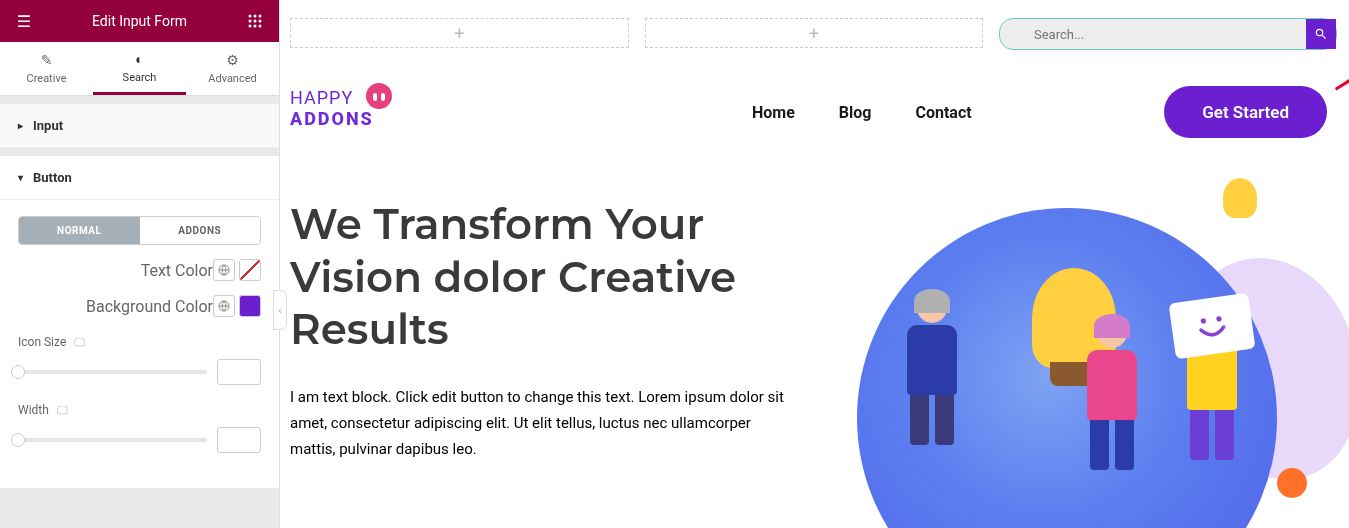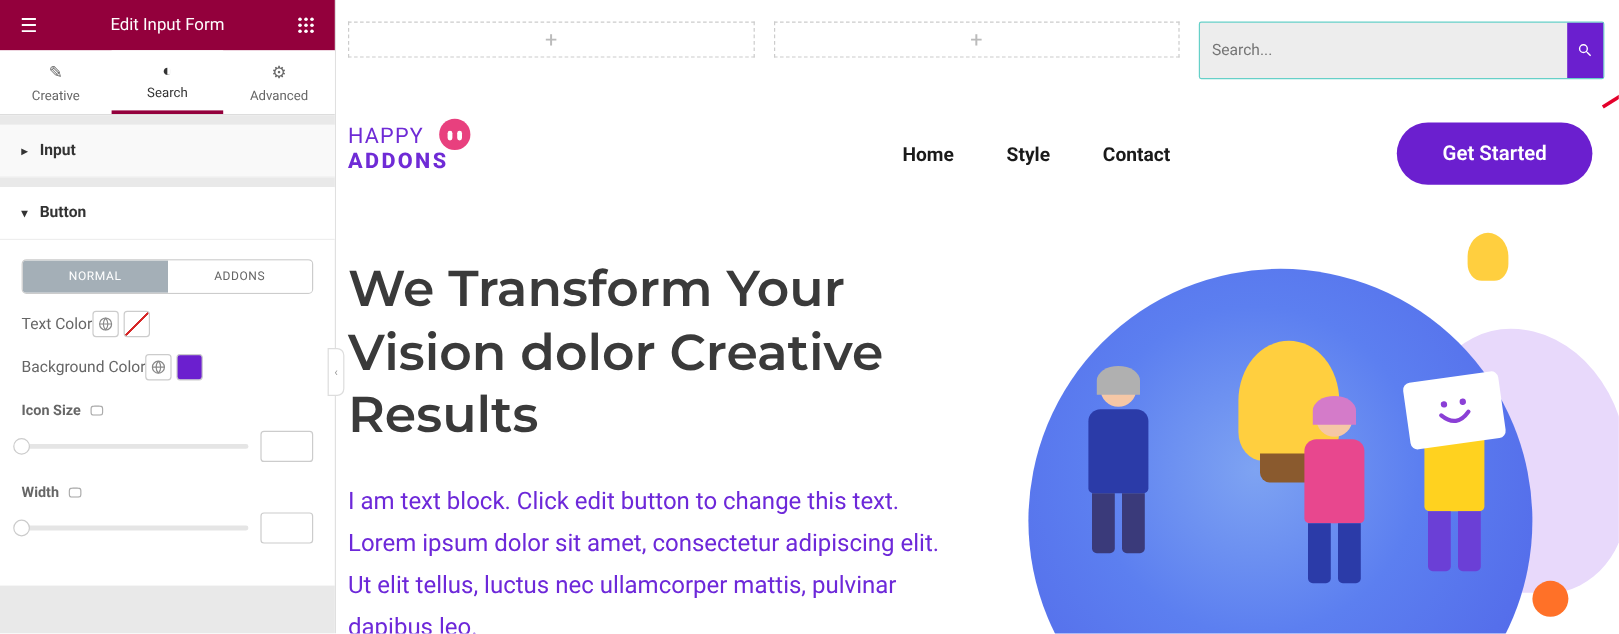--- a/index.html
+++ b/index.html
@@ -16,64 +16,64 @@
 .tab { flex: 1; display: flex; flex-direction: column; align-items: center; justify-content: center; font-size: 11px; color: #666; cursor: pointer; gap: 4px; }
 .tab.active { background: #fff; border-bottom: 3px solid #93003c; color: #333; }
 .tab-icon { font-size: 14px; }
 
 
 .section-header { padding: 14px 18px; font-size: 13px; font-weight: 700; color: #333; cursor: pointer; display: flex; align-items: center; gap: 10px; background: #fff; border-bottom: 1px solid #eee; }
 .section-header.collapsed { background: #f9f9f9; }
 .section-header .caret { font-size: 10px; }
 
 .subtabs { display: flex; margin: 16px 18px 0; border: 1px solid #ccc; border-radius: 4px; overflow: hidden; }
-.subtab { flex: 1; text-align: center; padding: 8px 0; font-size: 10px; font-weight: 400; letter-spacing: 0.5px; color: #666; cursor: pointer; background: #fff; }
+.subtab { flex: 1; text-align: center; padding: 8px 0; font-size: 10px; font-weight: 700; letter-spacing: 0.5px; color: #666; cursor: pointer; background: #fff; }
 .subtab.active { background: #a4afb7; color: #fff; }
 
-.control-row { display: flex; align-items: center; justify-content: flex-start; padding: 14px 18px 0; font-size: 13px; color: #666; }
+.control-row { display: flex; align-items: center; justify-content: flex-end; padding: 14px 18px 0; font-size: 16px; color: #666; }
 .swatch-group { display: flex; gap: 4px; align-items: center; }
 .swatch-btn { width: 22px; height: 22px; border: 1px solid #ccc; border-radius: 3px; display: flex; align-items: center; justify-content: center; font-size: 11px; color: #888; cursor: pointer; background: #fff; }
 .swatch { width: 22px; height: 22px; border: 1px solid #ccc; border-radius: 3px; cursor: pointer; }
 .swatch.diagonal { background: linear-gradient(to top left, transparent 47%, #d62828 47%, #d62828 53%, transparent 53%); }
 .swatch.purple { background: #6b1fcf; }
 
 .slider-row { padding: 18px 18px 0; }
-.slider-label { font-size: 12px; color: #666; display: flex; align-items: flex-end; gap: 8px; font-weight: bold; }
+.slider-label { font-size: 12px; color: #666; display: flex; align-items: flex-end; gap: 8px; }
 .slider-label .unit-icon { font-size: 11px; color: #aaa; }
 .slider-controls { display: flex; align-items: center; gap: 10px; margin-top: 10px; }
 .slider-track { flex: 1; height: 4px; background: #e5e5e5; border-radius: 2px; position: relative; }
 .slider-thumb { position: absolute; left: 0; top: 50%; transform: translate(-50%, -50%); width: 14px; height: 14px; background: #fff; border: 1px solid #ccc; border-radius: 50%; cursor: grab; }
 .num-input { width: 44px; height: 26px; border: 1px solid #ccc; border-radius: 3px; }
 
 .collapse-handle { position: absolute; left: 273px; top: 290px; width: 14px; height: 40px; background: #fff; border: 1px solid #ddd; border-radius: 0 6px 6px 0; display: flex; align-items: center; justify-content: center; font-size: 10px; color: #999; cursor: pointer; z-index: 5; }
 
 
 .canvas { flex: 1; position: relative; padding: 18px 12px 0 10px; }
 .drop-row { display: flex; gap: 16px; margin-bottom: 36px; }
 .drop-zone { flex: 1; border: 1px dashed #ccc; height: 30px; display: flex; align-items: center; justify-content: center; color: #bbb; font-size: 18px; cursor: pointer; }
-.search-col { flex: 0 0 338px; border: 1px solid #66d0c8; height: 48px; display: flex; background: #ededed; border-radius: 2px; position: relative; }
+.search-col { flex: 0 0 338px; border: 1px solid #66d0c8; height: 32px; display: flex; background: #ededed; border-radius: 14px; position: relative; padding-left: 24px; }
 .search-input { flex: 1; border: none; background: transparent; padding: 0 10px; font-size: 13px; color: #888; outline: none; }
 .search-btn { width: 30px; background: #6b1fcf; display: flex; align-items: center; justify-content: center; cursor: pointer; }
 .search-btn svg { fill: #fff; width: 14px; height: 14px; }
 
 .navbar { display: flex; align-items: center; gap: 36px; margin-bottom: 60px; }
 .logo { width: 96px; height: 50px; position: relative; }
 .logo-happy { font-size: 18px; font-weight: 400; letter-spacing: 1px; color: #6f2bd6; }
 .logo-addons { font-size: 18px; font-weight: 800; letter-spacing: 2px; color: #6f2bd6; }
 .logo-face { position: absolute; right: -6px; top: -4px; width: 26px; height: 26px; border-radius: 50%; background: #e8407e; }
 .logo-face::before, .logo-face::after { content:''; position:absolute; background:#fff; }
 .logo-face::before { left: 7px; top: 10px; width: 4px; height: 8px; border-radius: 2px; }
 .logo-face::after { right: 7px; top: 10px; width: 4px; height: 8px; border-radius: 2px; }
 .nav-links { display: flex; gap: 44px; margin-left: 330px; }
 .nav-links a { font-size: 16px; font-weight: 700; color: #1a1a1a; text-decoration: none; cursor: pointer; }
 .cta { margin-left: auto; background: #6b1fcf; color: #fff; border: none; padding: 16px 38px; font-size: 17px; font-weight: 600; border-radius: 999px; cursor: pointer; margin-right: 10px;}
 
 .hero { display: flex; gap: 30px; }
 .hero-text h1 { font-size: 42px; line-height: 1.25; font-weight: 600; color: #3a3a3a; font-family: Montserrat, Arial, sans-serif; margin-bottom: 28px; }
-.hero-text p { font-size: 20px; line-height: 1.75; color: #6d28d9; max-width: 500px; }
+.hero-text p { font-size: 15px; line-height: 1.75; color: #000000; max-width: 500px; }
 
 .illus { flex: 0 0 520px; position: relative; height: 310px; }
 .big-circle { position:absolute; left:40px; top:10px; width: 420px; height: 420px; border-radius:50%; background: radial-gradient(circle at 45% 40%, #7ea3f2 0%, #5c7ff0 40%, #4e5fe6 100%); }
 .blob { position:absolute; right: -20px; top: 60px; width: 180px; height: 220px; background: #e8d9fb; border-radius: 50% 60% 40% 50%; }
 .orange-dot { position:absolute; right:30px; bottom:10px; width:30px; height:30px; border-radius:50%; background:#ff7128; }
 .bulb-small { position:absolute; right:80px; top:-20px; width:34px; height:40px; background:#ffcf3f; border-radius: 50% 50% 35% 35%; }
 .bulb-big { position:absolute; left:215px; top:70px; width:84px; height:100px; background:#ffcf3f; border-radius:50% 50% 24% 24%; }
 .bulb-big::after{content:'';position:absolute;left:18px;bottom:-18px;width:48px;height:24px;background:#8a5a2e;border-radius:0 0 8px 8px;}
 .person { position:absolute; width:70px; height:150px; }
 .person.blue { left:80px; top:95px; }
@@ -225,21 +225,21 @@
   </div>
 
   <div class="navbar">
     <div class="logo">
       <div class="logo-happy">HAPPY</div>
       <div class="logo-addons">ADDONS</div>
       <div class="logo-face"></div>
     </div>
     <div class="nav-links">
       <a>Home</a>
-      <a>Style</a>
+      <a>Blog</a>
       <a>Contact</a>
     </div>
     <button class="cta">Get Started</button>
   </div>
 
   <div class="hero">
     <div class="hero-text">
       <h1>We Transform Your Vision dolor Creative Results</h1>
       <p>I am text block. Click edit button to change this text. Lorem ipsum dolor sit amet, consectetur adipiscing elit. Ut elit tellus, luctus nec ullamcorper mattis, pulvinar dapibus leo.</p>
     </div>

